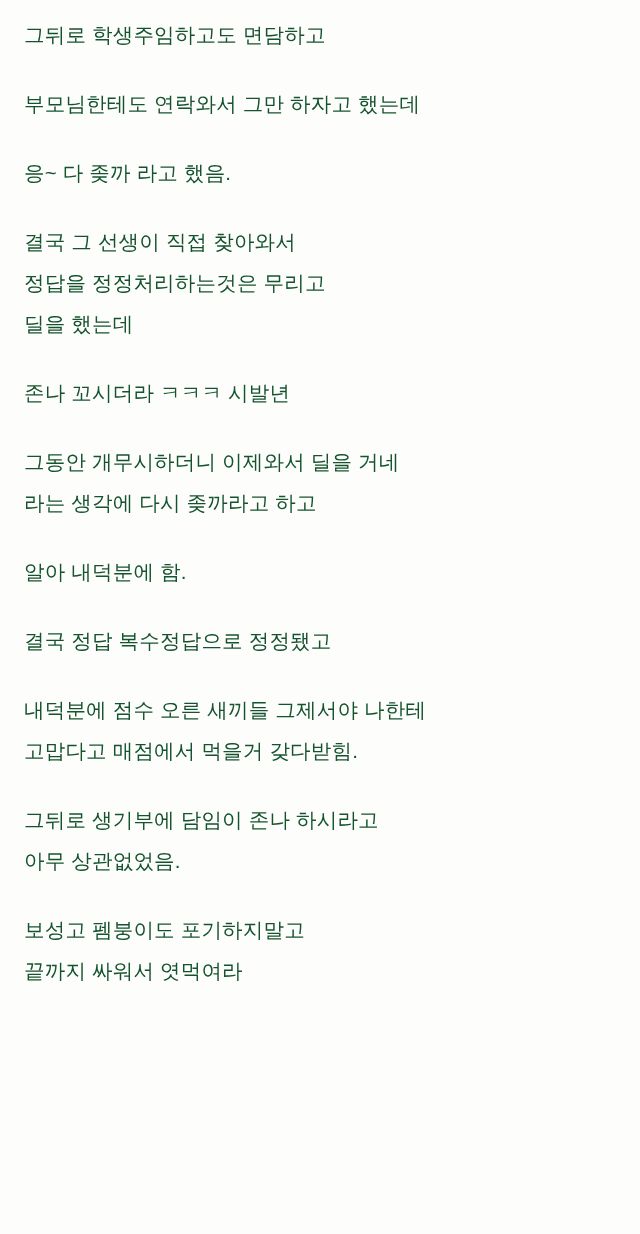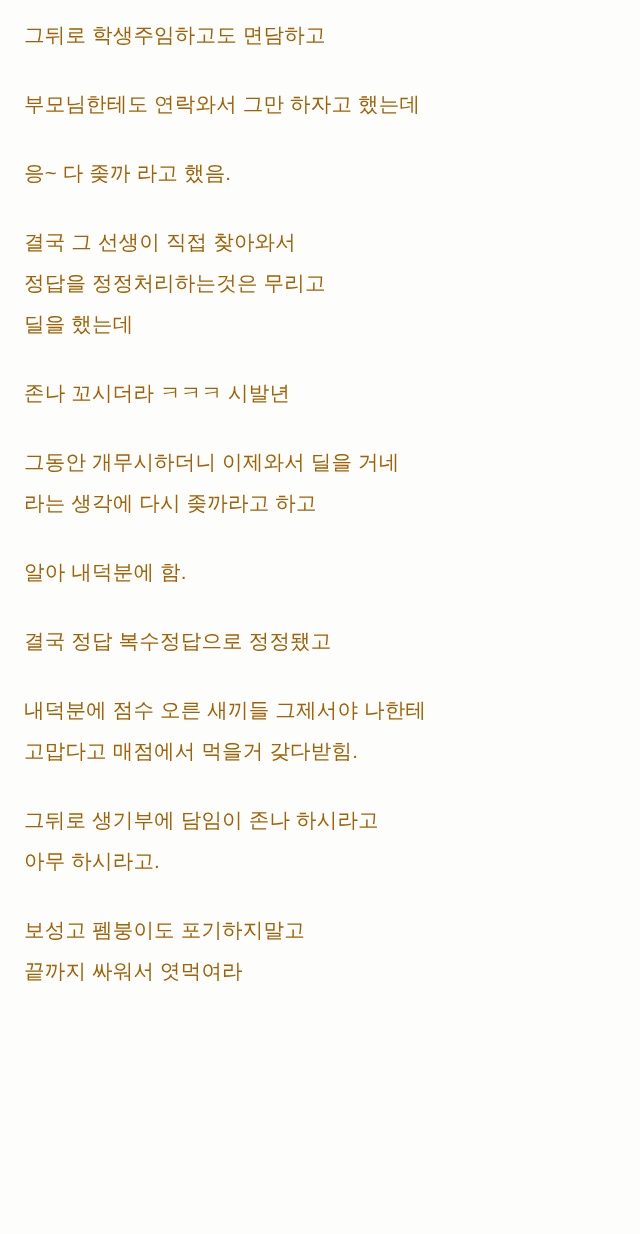--- a/index.html
+++ b/index.html
@@ -27,21 +27,21 @@
     margin: 0 0 28px 0;
   }
   .para:last-child {
     margin-bottom: 0;
   }
   .line {
     font-size: 20.5px;
     line-height: 41px;
     letter-spacing: 0.2px;
     white-space: pre-wrap;
-    color: #a16207;
+    color: #14532d;
     font-weight: 400;
   }
 </style>
 </head>
 <body>
 
 <div id="page" style="background: rgb(253, 253, 251); color: rgb(22, 22, 22);">
   <div id="body-text">
       <div class="para">
         <div class="line">그뒤로 학생주임하고도 면담하고</div>
@@ -69,20 +69,20 @@
       </div>
       <div class="para">
         <div class="line">결국 정답 복수정답으로 정정됐고</div>
       </div>
       <div class="para">
         <div class="line">내덕분에 점수 오른 새끼들 그제서야 나한테</div>
         <div class="line">고맙다고 매점에서 먹을거 갖다받힘.</div>
       </div>
       <div class="para">
         <div class="line">그뒤로 생기부에 담임이 존나 하시라고</div>
-        <div class="line">아무 하시라고.</div>
+        <div class="line">아무 상관없었음.</div>
       </div>
       <div class="para">
         <div class="line">보성고 펨붕이도 포기하지말고</div>
         <div class="line">끝까지 싸워서 엿먹여라</div>
       </div>
     </div>
 </div>
 
 </body></html>

